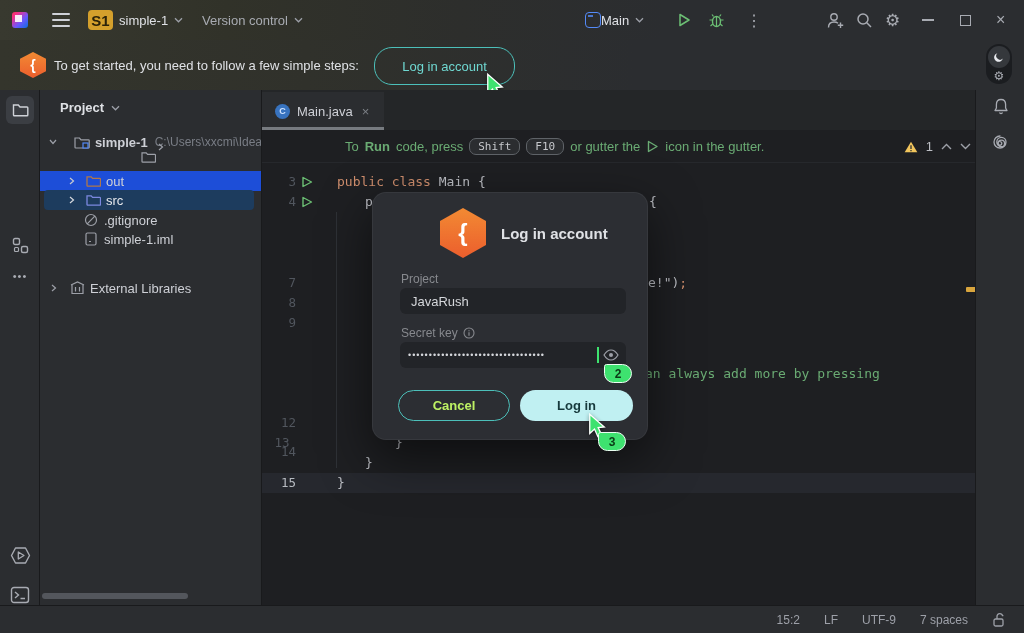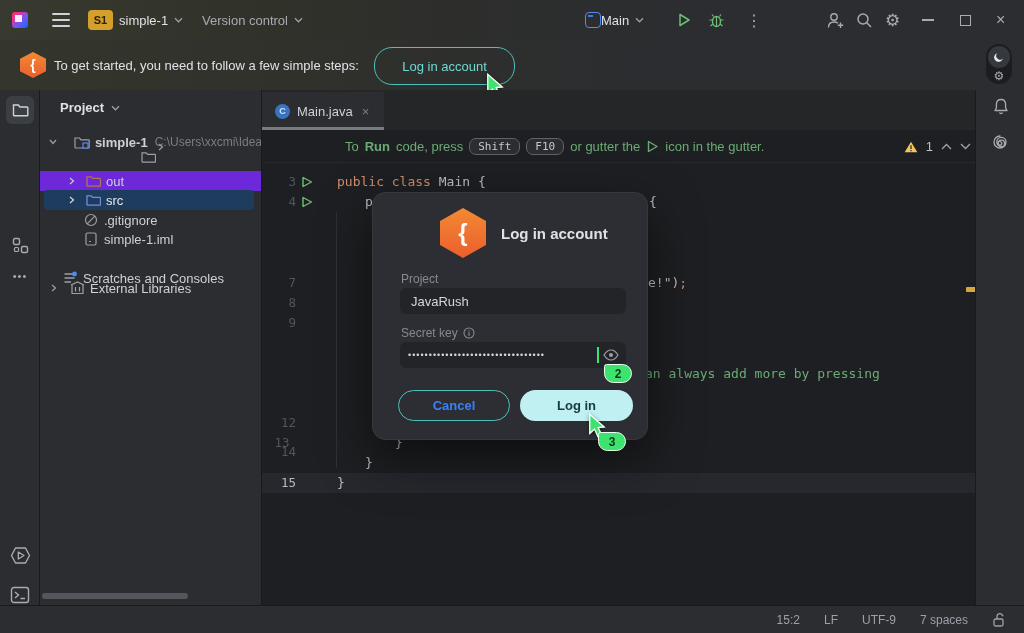--- a/index.html
+++ b/index.html
@@ -9,21 +9,21 @@
   svg{display:block;}
   
   .titlebar{left:0;top:0;width:1024px;height:40px;
     background:linear-gradient(90deg,#38392f 0%,#313229 22%,#2d2e2c 45%,#2b2d30 65%);}
   .tb-item{position:absolute;top:0;height:40px;display:flex;align-items:center;color:#a8abb2;}
   .logo{width:16px;height:16px;border-radius:3px;
     background:linear-gradient(135deg,#fe315d 0%,#f0318c 22%,#6b57ff 60%,#0b6de0 100%);position:relative;}
   .logo:after{content:"";position:absolute;left:3px;top:3px;width:7px;height:7px;background:#fff;opacity:.9;}
   .hambar{width:18px;height:2px;background:#cfd2d8;border-radius:1px;margin:2px 0;}
   .badge-s1{width:25px;height:20px;border-radius:4px;background:#d4a02c;color:#2c2309;
-    font-weight:bold;font-size:11px;display:flex;align-items:center;justify-content:center;}
+    font-weight:bold;font-size:15px;display:flex;align-items:center;justify-content:center;}
   .chev{width:9px;height:6px;}
   .runicon{width:14px;height:14px;border:1.5px solid #548af7;border-radius:4px;position:relative;}
   .runicon:after{content:"";position:absolute;left:2px;top:2px;width:5px;height:2px;background:#548af7;opacity:.8;}
   .winbox{width:9px;height:9px;border:1.2px solid #a8abb2;}
   
   .banner{left:0;top:40px;width:1024px;height:50px;
     background:linear-gradient(90deg,#34352c 0%,#30312b 30%,#2b2d30 62%);}
   .hex{background:linear-gradient(180deg,#f28a33,#ec5e2d);display:flex;align-items:center;justify-content:center;
     clip-path:polygon(50% 0,100% 26%,100% 74%,50% 100%,0 74%,0 26%);color:#fff;font-weight:bold;}
   .login-banner-btn{left:374px;top:47px;width:139px;height:36px;border-radius:18px;
@@ -32,21 +32,21 @@
   .step-badge{width:28px;height:19px;background:#3ee26f;border:1.6px solid #eafff1;border-radius:3px 11px 11px 11px;
     color:#0b3a16;font-weight:bold;font-size:12px;display:flex;align-items:center;justify-content:center;box-sizing:border-box;}
   
   .left-stripe{left:0;top:90px;width:40px;height:515px;background:#2b2d30;border-right:1px solid #191a1c;box-sizing:border-box;}
   .stripe-btn{position:absolute;display:flex;align-items:center;justify-content:center;}
   
   .project-panel{left:40px;top:90px;width:222px;height:515px;background:#2b2d30;border-right:1px solid #191a1c;box-sizing:border-box;overflow:hidden;}
   .pp-header{position:absolute;left:20px;top:10px;display:flex;align-items:center;gap:7px;font-weight:600;color:#dfe1e5;}
   .tree-row{position:absolute;left:0;width:222px;height:20px;display:flex;align-items:center;white-space:nowrap;overflow:hidden;color:#ced0d6;}
   .tree-ico{display:inline-flex;width:16px;justify-content:center;margin-right:5px;}
-  .row-out{background:#6d28d9;}
+  .row-out{background:#1d4ed8;}
   .row-src{position:absolute;left:4px;top:0;width:210px;height:20px;background:#1d3c5e;border-radius:4px;}
   .path{color:#797d85;font-size:12px;margin-left:7px;}
   .hscroll{left:2px;top:503px;width:146px;height:6px;background:#53565c;border-radius:3px;}
   
   .tabstrip{left:262px;top:90px;width:713px;height:40px;background:#242628;}
   .tab{position:absolute;left:0;top:2px;width:122px;height:38px;background:#2b2d30;display:flex;align-items:center;padding-left:13px;box-sizing:border-box;gap:7px;}
   .tab-underline{position:absolute;left:0;bottom:0;width:122px;height:3px;background:#777b80;}
   .classicon{width:15px;height:15px;border-radius:50%;background:#3873bf;color:#cfe3ff;font-size:9px;font-weight:bold;
     display:flex;align-items:center;justify-content:center;}
   .editor{left:262px;top:130px;width:713px;height:475px;background:#1e1f22;}
@@ -69,21 +69,21 @@
   .pill{left:986px;top:44px;width:26px;height:40px;background:#1b1d20;border-radius:13px;display:flex;flex-direction:column;align-items:center;}
   .pill-moon{width:22px;height:22px;margin-top:2px;border-radius:50%;background:#35383c;display:flex;align-items:center;justify-content:center;}
   
   .dialog{left:372px;top:192px;width:276px;height:248px;background:#2c2e33;border-radius:14px;
     border:1px solid rgba(255,255,255,.05);box-shadow:0 18px 50px rgba(0,0,0,.55);box-sizing:border-box;}
   .dlg-label{position:absolute;color:#87898e;font-size:12px;}
   .dlg-input{position:absolute;width:226px;height:26px;background:#222428;border-radius:6px;display:flex;align-items:center;
     padding-left:11px;box-sizing:border-box;color:#d5d7db;}
   .dots{font-size:9px;letter-spacing:1px;color:#d5d7db;width:182px;overflow:hidden;}
   .caret{position:absolute;left:197px;top:5px;width:2px;height:16px;background:#3ee26f;}
-  .btn-cancel{position:absolute;width:112px;height:31px;border-radius:16px;border:1px solid #4cc0ba;color:#3b82f6;
+  .btn-cancel{position:absolute;width:112px;height:31px;border-radius:16px;border:1px solid #4cc0ba;color:#bef264;
     background:transparent;display:flex;align-items:center;justify-content:center;font-weight:600;box-sizing:border-box;}
   .btn-login{position:absolute;width:113px;height:31px;border-radius:16px;background:#c0f0f2;color:#16393c;
     display:flex;align-items:center;justify-content:center;font-weight:700;}
   
   .statusbar{left:0;top:605px;width:1024px;height:28px;background:#2b2d30;border-top:1px solid #191a1c;box-sizing:border-box;
     display:flex;align-items:center;justify-content:flex-end;gap:24px;padding-right:18px;color:#9da0a8;font-size:12px;}
   .cursor-svg{filter:drop-shadow(0 1px 2px rgba(0,0,0,.4));}
 </style>
 </head>
 <body>
@@ -311,29 +311,20 @@
           </svg>
         </span>
       <span class="tree-ico" style="margin-left:2px;">
         <svg width="15" height="14" viewBox="0 0 15 14">
             <path d="M2 4 V12.5 H13 V4 M1 4 L7.5 1 L14 4 M5.5 6 V10.5 M9.5 6 V10.5" fill="none" stroke="#9da0a8" stroke-width="1.2"></path>
           </svg>
         </span>
       <span>External Libraries</span>
     </div>
 
-    <div class="tree-row" style="top:178px;">
-      <span style="margin-left:22px;" class="tree-ico">
-        <svg width="15" height="14" viewBox="0 0 15 14">
-            <path d="M1.5 3 H10 M1.5 7 H11.5 M1.5 11 H8" stroke="#9da0a8" stroke-width="1.4"></path>
-            <circle cx="11.5" cy="3" r="2.4" fill="#548af7"></circle>
-          </svg>
-        </span>
-      <span>Scratches and Consoles</span>
-    </div>
 
     <div class="abs hscroll"></div>
   </div>
 
   <div class="abs tabstrip">
     <div class="tab">
       <div class="classicon">C</div>
       <span style="color:#ced0d6;">Main.java</span>
       <span style="color:#7d8187;font-size:13px;margin-left:2px;">×</span>
       <div class="tab-underline"></div>

